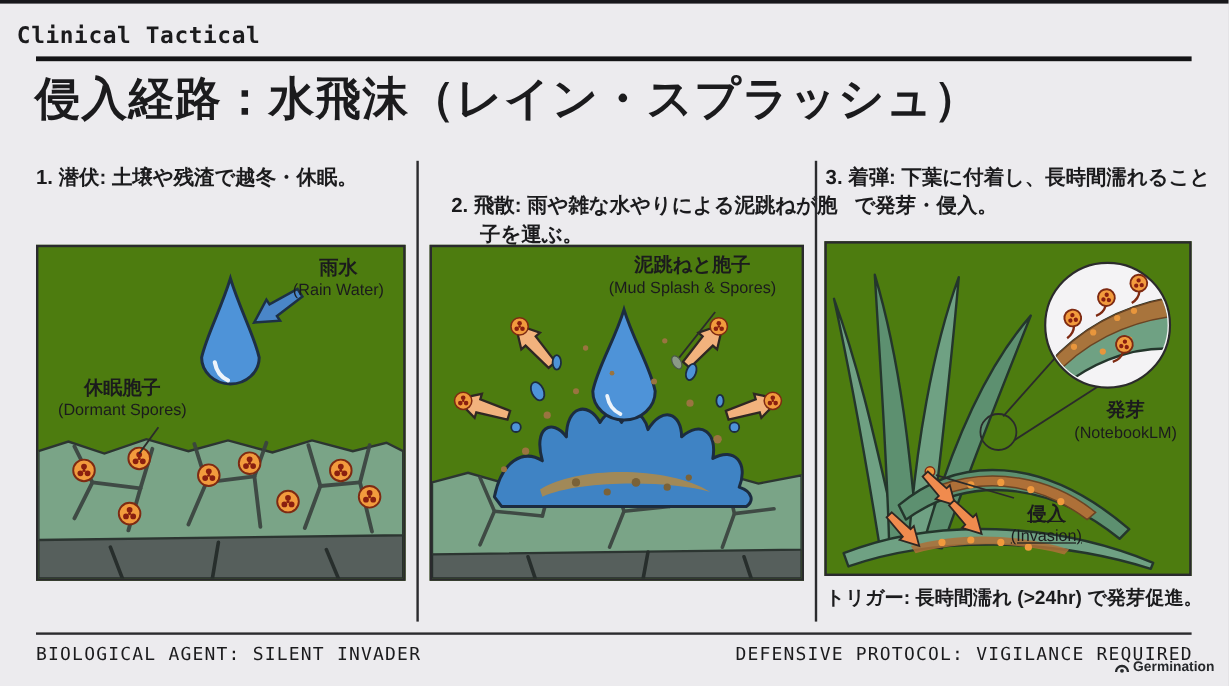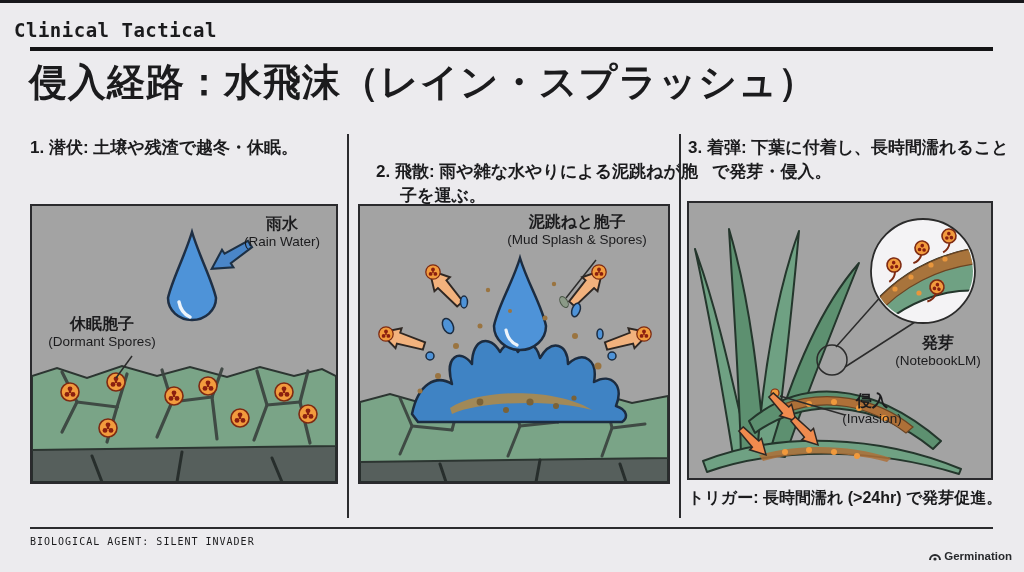--- a/index.html
+++ b/index.html
@@ -9,36 +9,36 @@
   #top-edge{position:absolute;left:0;top:0;width:1024px;height:3px;background:#17171b;}
   #kicker{position:absolute;left:14px;top:19px;font-size:19px;font-weight:700;letter-spacing:.5px;}
   #head-rule{position:absolute;left:30px;top:47px;width:963px;height:4px;background:#141416;}
   #title{position:absolute;left:29px;top:57px;width:980px;font-size:38px;font-weight:800;letter-spacing:1px;white-space:nowrap;}
   .step-head{position:absolute;top:136px;font-size:17px;font-weight:700;line-height:1.4;padding-left:24px;text-indent:-24px;}
   #step1{left:30px;width:302px;}
   #step2{left:376px;width:306px;margin-top:24px;}
   #step3{left:688px;width:300px;}
   .vdiv{position:absolute;top:134px;width:2px;height:384px;background:#2b2b2e;}
   #vdiv1{left:347px;} #vdiv2{left:679px;}
-  .panel{position:absolute;background:#a3a3a3;border:2px solid #2a2a2d;}
+  .panel{position:absolute;background:#4d7c0f;border:2px solid #2a2a2d;}
   #panel1{left:30px;top:204px;width:304px;height:276px;}
   #panel2{left:358px;top:204px;width:308px;height:276px;}
   #panel3{left:687px;top:201px;width:302px;height:275px;}
   .panel svg{position:absolute;left:0;top:0;}
   .fig-label{position:absolute;text-align:center;line-height:1.25;}
   .fig-label .jp{font-size:16px;font-weight:700;display:block;}
   .fig-label .en{font-size:13.5px;display:block;}
   #rain-label{left:198px;top:8px;width:104px;}
   #dormant-label{left:4px;top:108px;width:132px;}
   #mudsplash-label{left:130px;top:6px;width:174px;}
   #germination-label{left:196px;top:130px;width:106px;}
-  #invasion-label{left:130px;top:188px;width:106px;}
+  #invasion-label{left:130px;top:216px;width:106px;text-decoration:underline;}
   #trigger-note{position:absolute;left:688px;top:488px;width:330px;font-size:16px;font-weight:700;}
   #foot-rule{position:absolute;left:30px;top:527px;width:963px;height:2px;background:#2b2b2e;}
-  #footer-left{position:absolute;left:30px;top:536px;font-size:10px;letter-spacing:1px;font-weight:500;}
+  #footer-left{position:absolute;left:30px;top:536px;font-size:15px;letter-spacing:1px;font-weight:500;}
   #footer-right{position:absolute;right:30px;top:536px;font-size:15px;letter-spacing:1px;font-weight:500;text-align:right;}
   #watermark{position:absolute;right:12px;top:550px;font-size:11.5px;font-weight:600;color:#27292c;
              display:flex;align-items:center;gap:3px;}
 </style>
 </head>
 <body>
 
 <div id="stage">
 
   <svg width="0" height="0" style="position:absolute" aria-hidden="true">
@@ -284,20 +284,21 @@
     <div id="invasion-label" class="fig-label">
       <span class="jp">侵入</span>
       <span class="en">(Invasion)</span>
     </div>
   </div>
 
   <div id="trigger-note">トリガー: 長時間濡れ (&gt;24hr) で発芽促進。</div>
 
   <div id="foot-rule"></div>
   <div id="footer-left" class="mono">BIOLOGICAL AGENT: SILENT INVADER</div>
+  <div id="footer-right" class="mono">DEFENSIVE PROTOCOL: VIGILANCE REQUIRED</div>
   <div id="watermark">
     <svg width="12" height="12" viewBox="0 0 12 12">
       <path d="M1,10 A5,5 0 0 1 11,10" fill="none" stroke="#27292c" stroke-width="2"></path>
       <circle cx="6" cy="9" r="1.6" fill="#27292c"></circle>
     </svg>
     <span>Germination</span>
   </div>
 
 </div>
 

